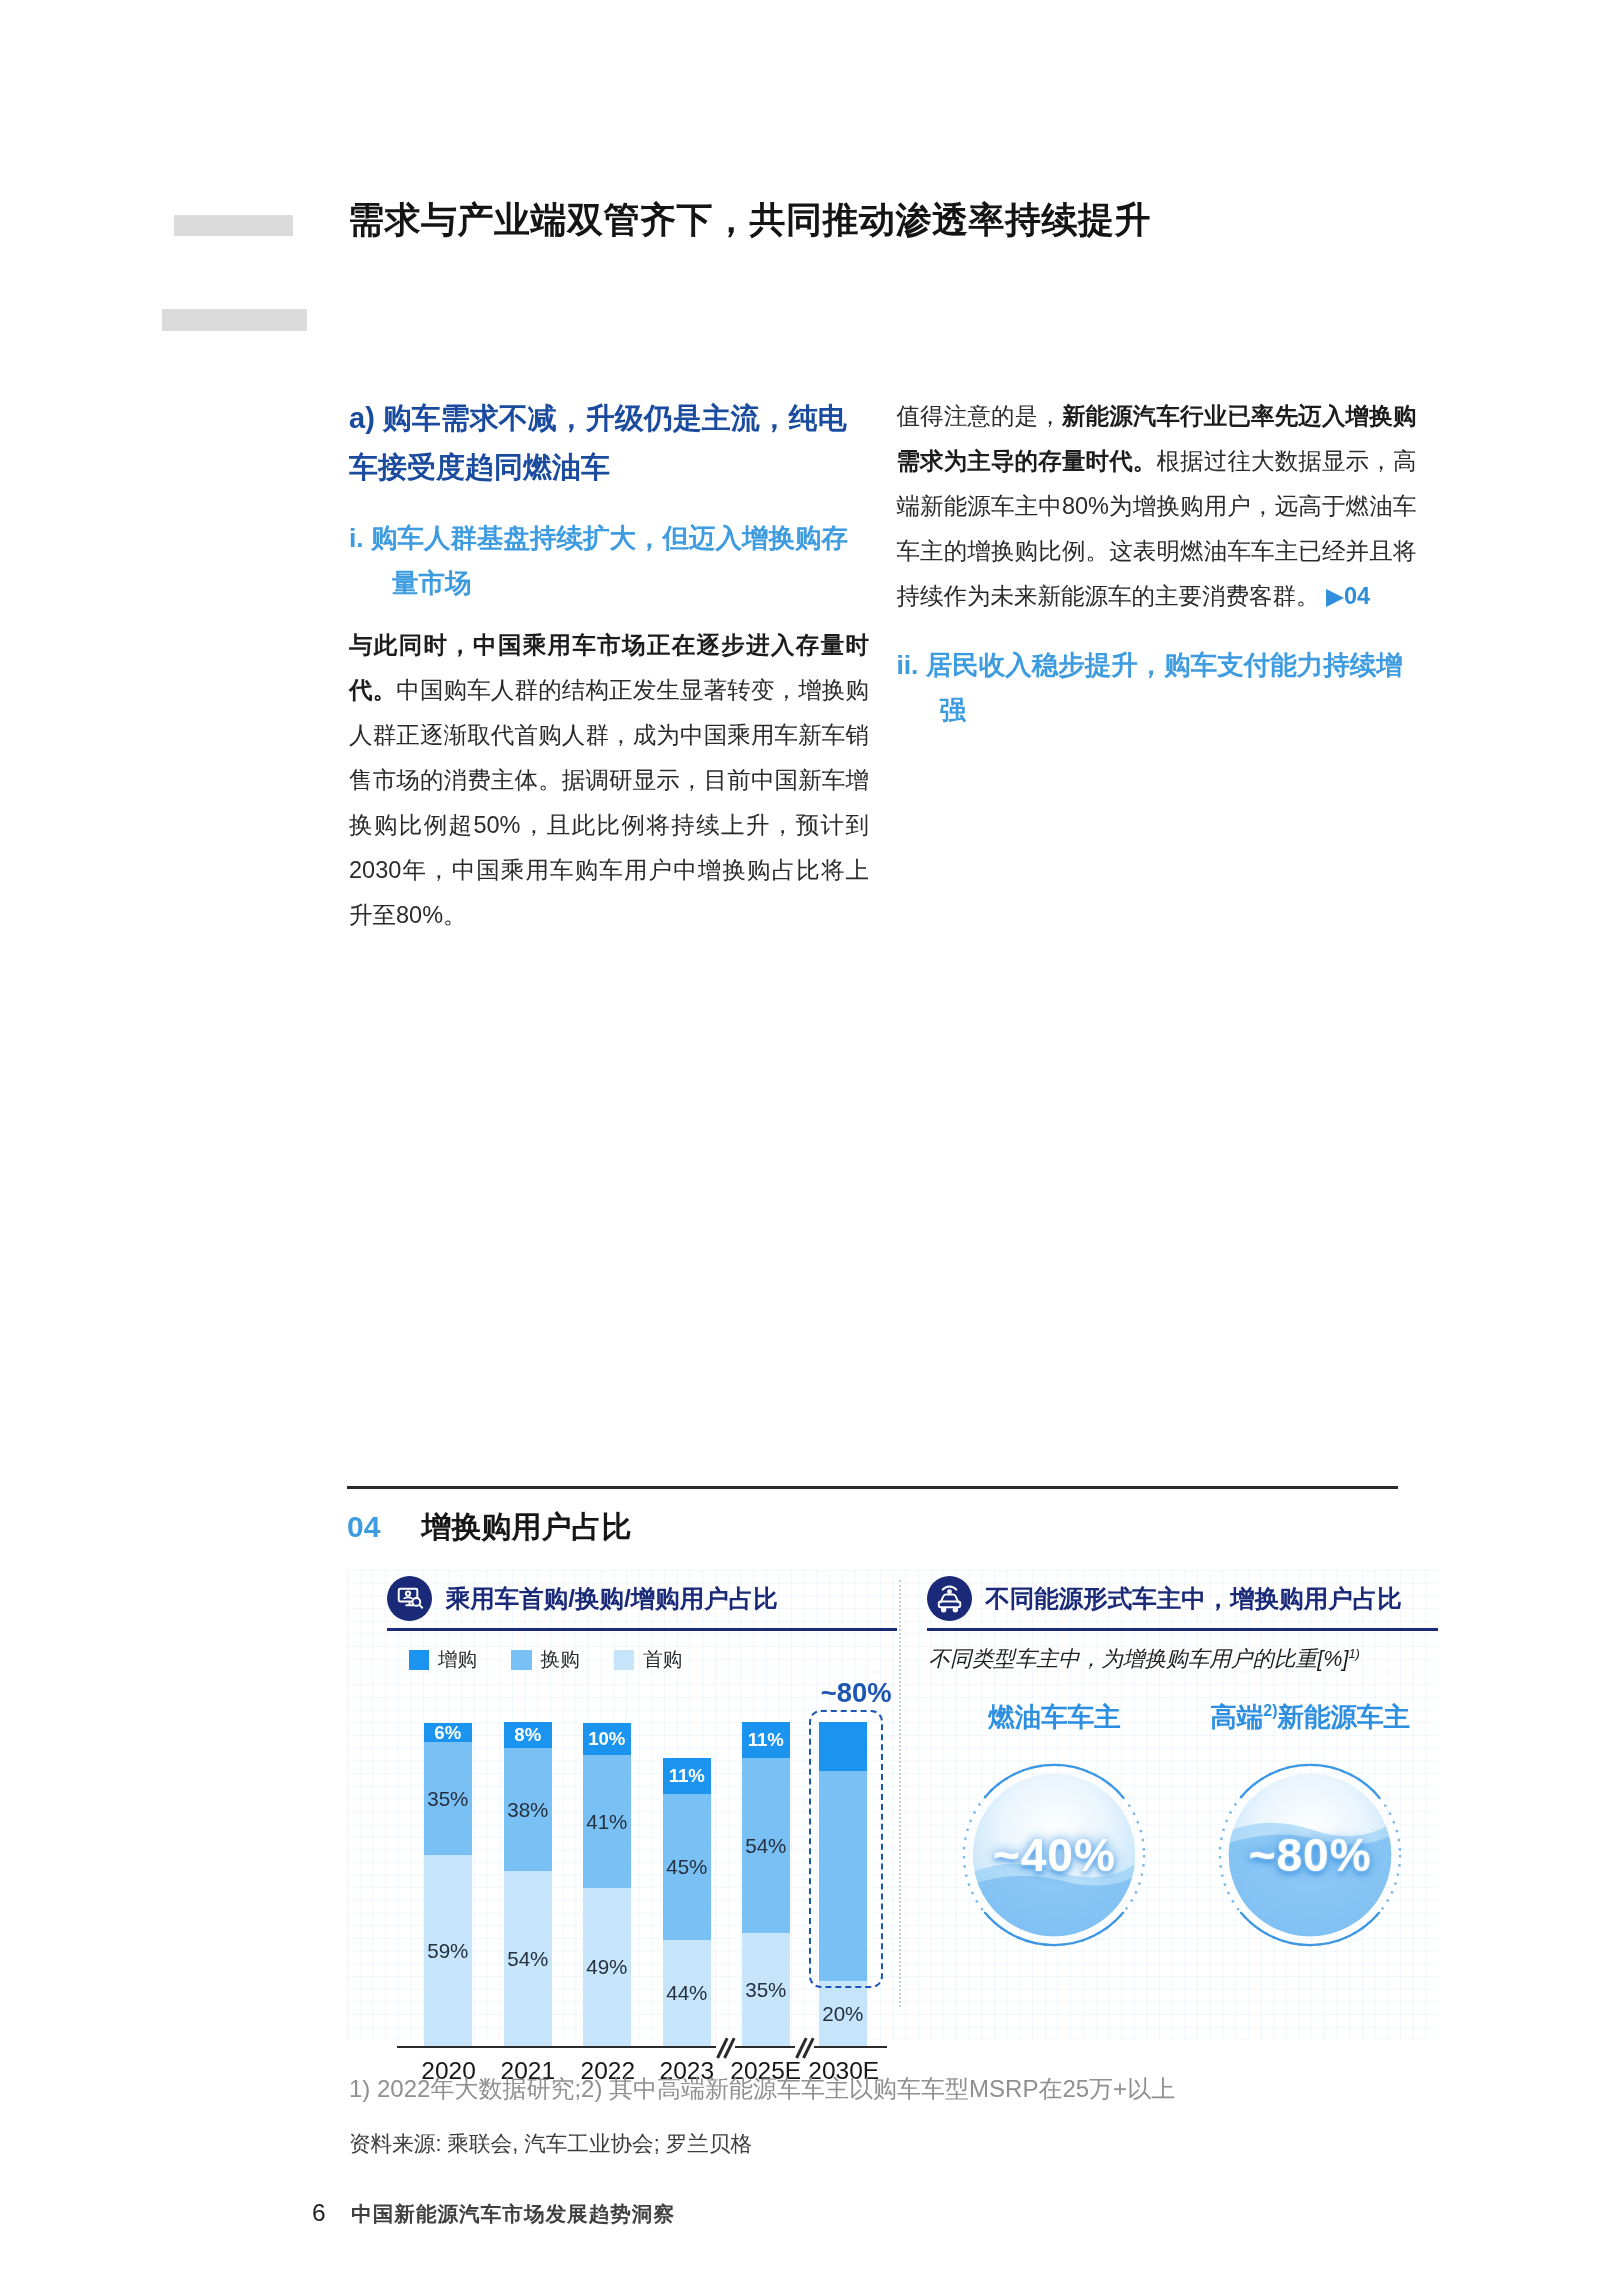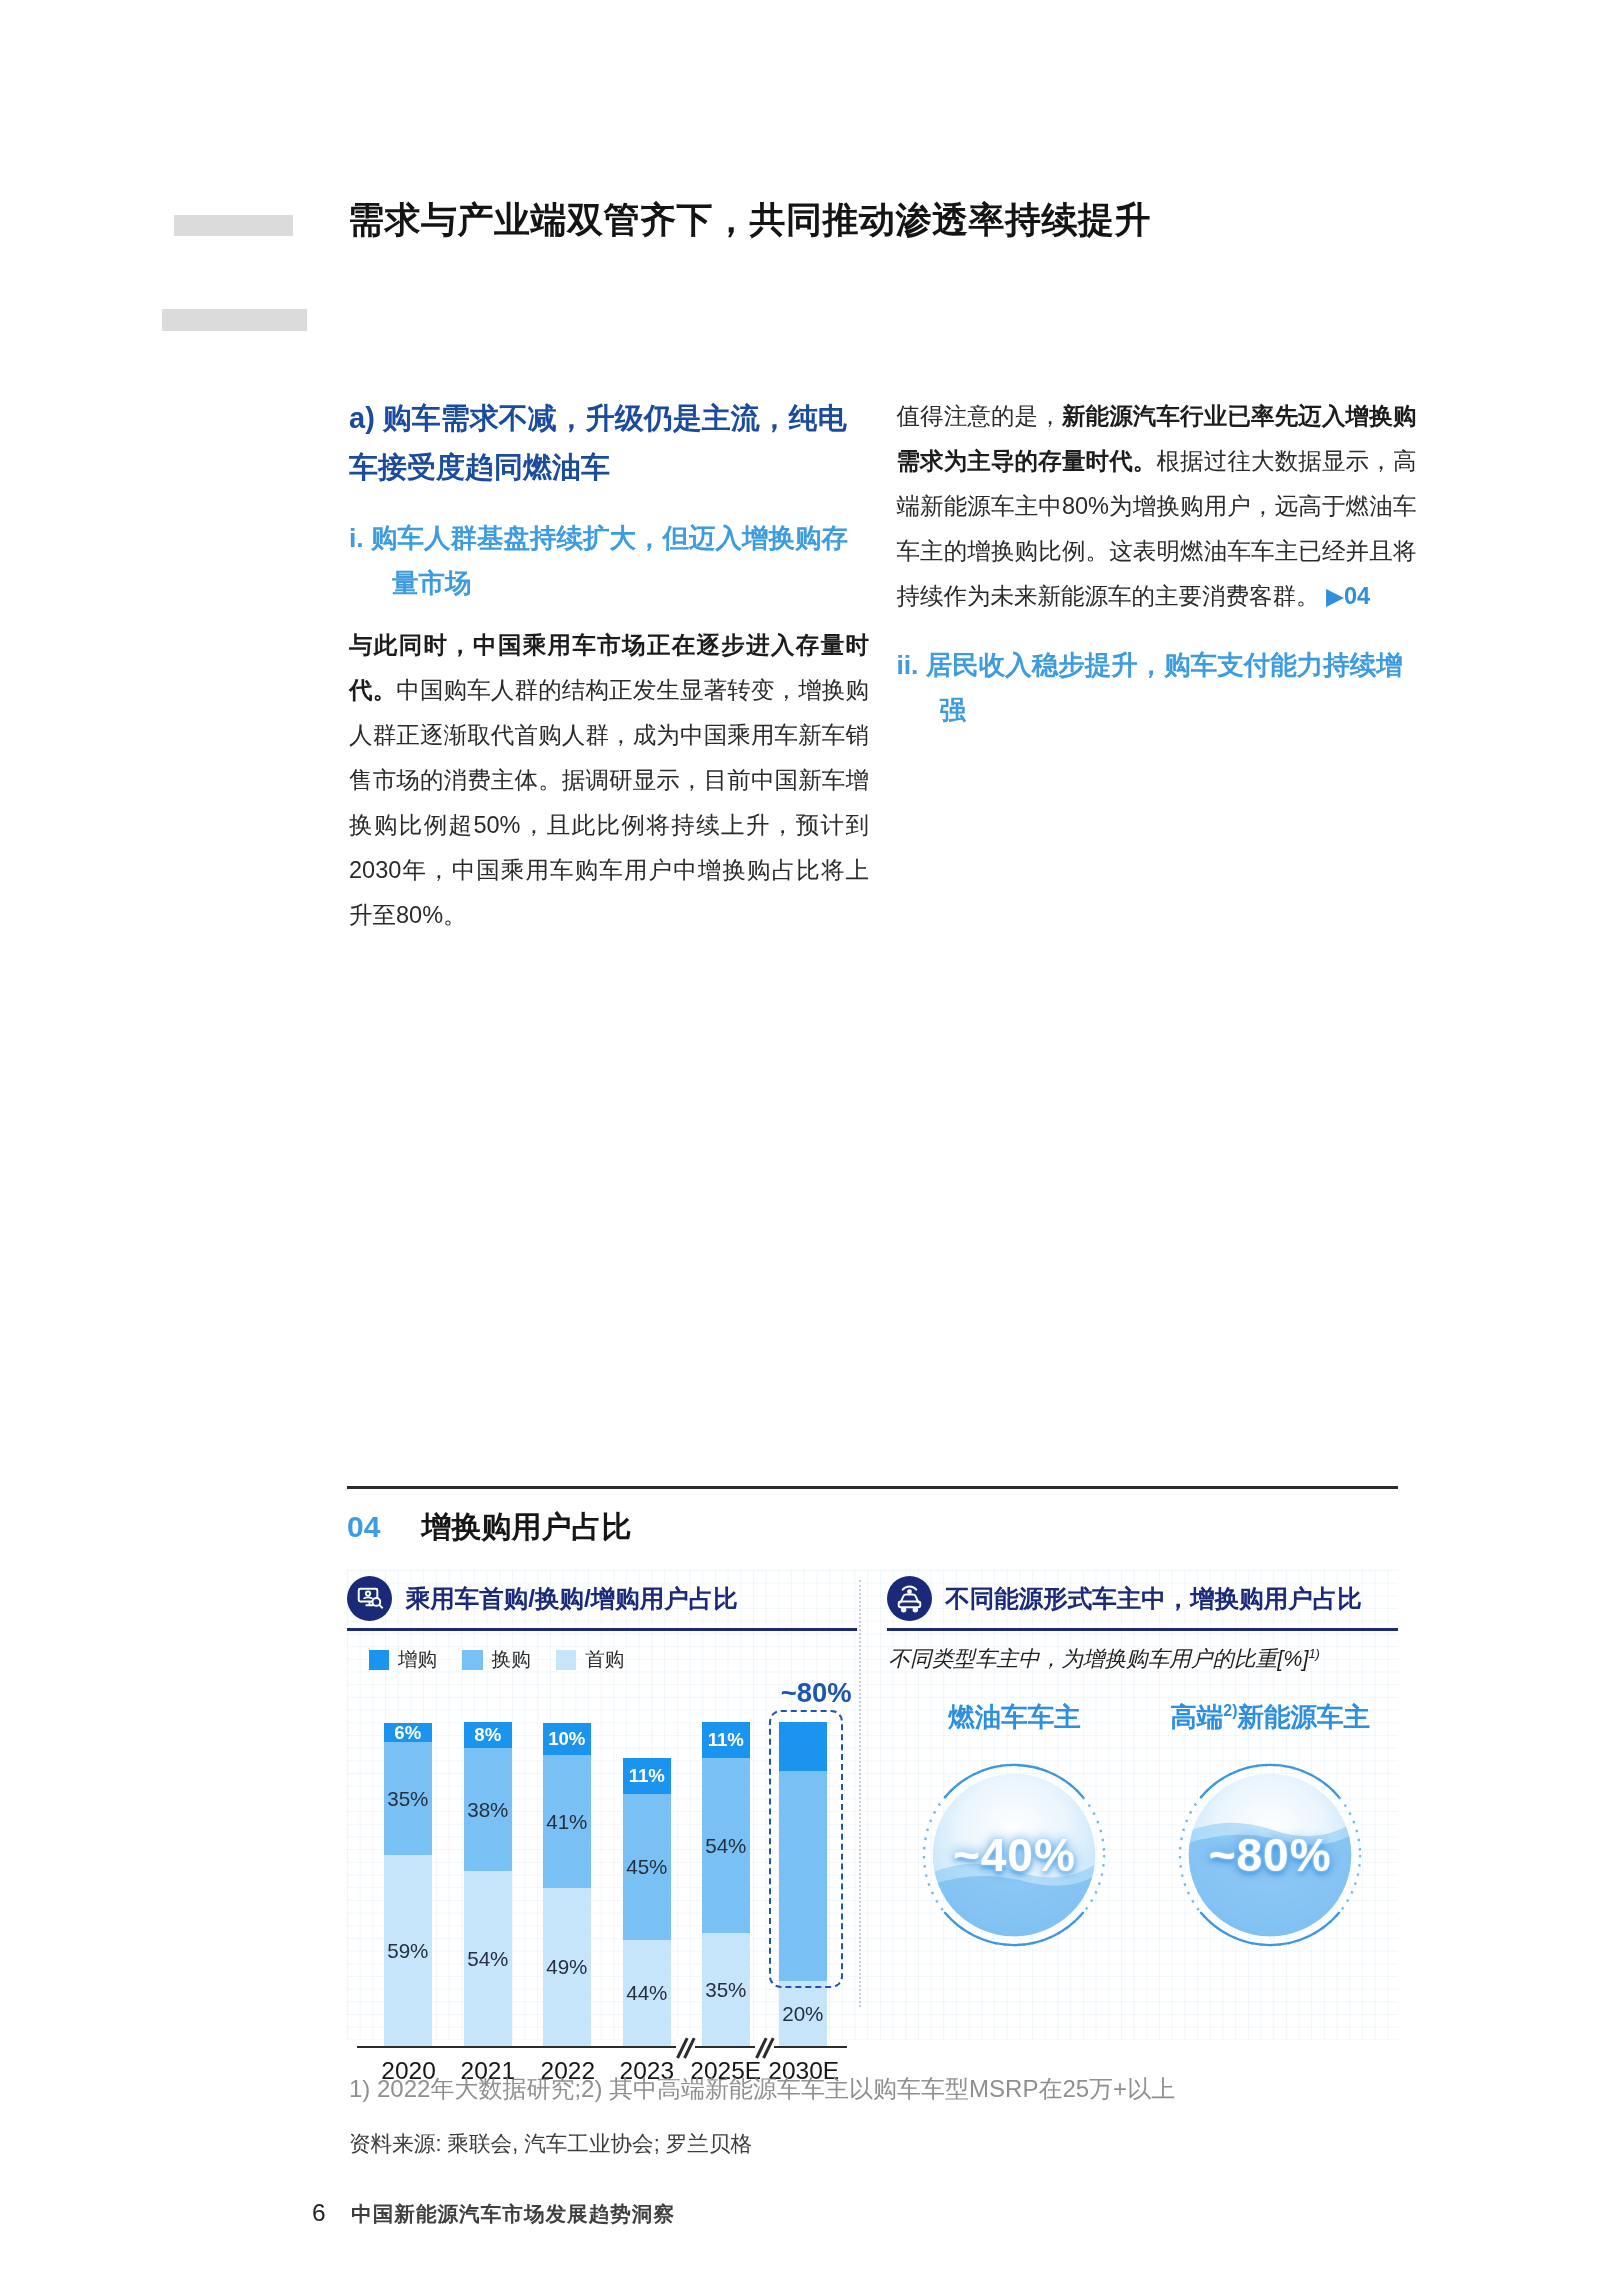--- a/index.html
+++ b/index.html
@@ -22,30 +22,30 @@
   p.body .b{font-weight:700;color:#1c1c1c;}
   p.body .ref{color:#2f8fdc;font-weight:700;}
   
   .fig-rule{position:absolute;left:347px;top:1486px;width:1051px;height:2.9px;background:#2b2b2b;}
   .fig-header{position:absolute;left:347px;top:1507px;display:flex;gap:41px;align-items:baseline;}
   .fig-num{font-size:30px;font-weight:800;color:#3d9be0;}
   .fig-title{font-size:30px;font-weight:800;color:#161616;}
   .figure{position:absolute;left:347px;top:1570px;width:1051px;height:470px;display:flex;
           background-image:linear-gradient(rgba(205,229,249,.30) 1px,transparent 1px),
                            linear-gradient(90deg,rgba(205,229,249,.30) 1px,transparent 1px);
-          background-size:12.7px 12.7px;}
+          background-size:12.7px 12.7px;padding-left:40px;}
   .panel-l{width:510px;position:relative;padding-top:5.9px;}
   .v-divider{width:0;border-left:2px dotted #c4cbd2;margin:9.8px 0 33px 2px;}
   .panel-r{flex:1;position:relative;padding:5.9px 0 0 25.5px;}
   .panel-header{display:flex;align-items:center;gap:13.7px;}
   .panel-icon{width:45px;height:45px;flex:none;}
   .panel-title{font-size:24.5px;font-weight:700;color:#1a2a78;}
   .panel-underline{height:2.9px;background:#1a2a78;margin-top:6.9px;}
   
-  .legend{display:flex;gap:25px;margin:15.7px 0 0 21.6px;}
+  .legend{display:flex;gap:34px;margin:15.7px 0 0 21.6px;}
   .legend-item{display:flex;align-items:center;gap:8.8px;font-size:19.6px;color:#2b2b2b;}
   .swatch{width:20.6px;height:20.6px;display:inline-block;}
   
   .bar-plot{position:relative;margin:3.9px 0 0 7.8px;width:495px;height:412px;}
   .baseline{position:absolute;left:2px;bottom:41px;width:490px;height:2px;background:#2b2b2b;}
   .bar{position:absolute;bottom:43px;width:48px;display:flex;flex-direction:column;}
   .seg{display:flex;align-items:center;justify-content:center;}
   .seg-label{font-size:20.6px;color:#26303f;}
   .seg-label.on-dark{color:#ffffff;font-weight:700;font-size:18.6px;}
   .year{position:absolute;bottom:3.9px;width:88px;text-align:center;font-size:24.5px;color:#161616;}

